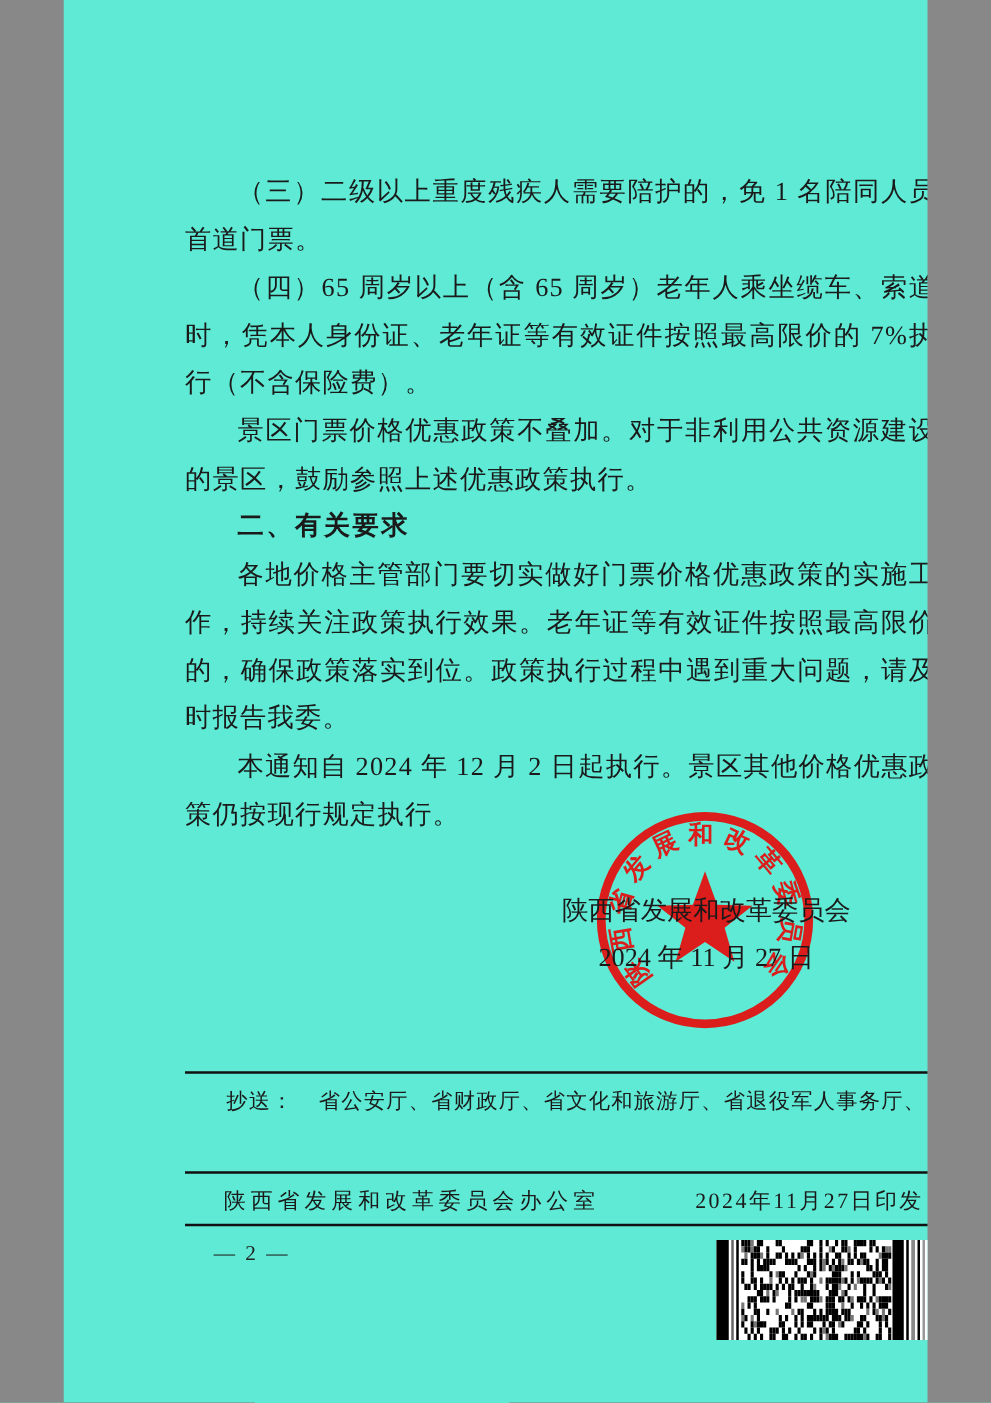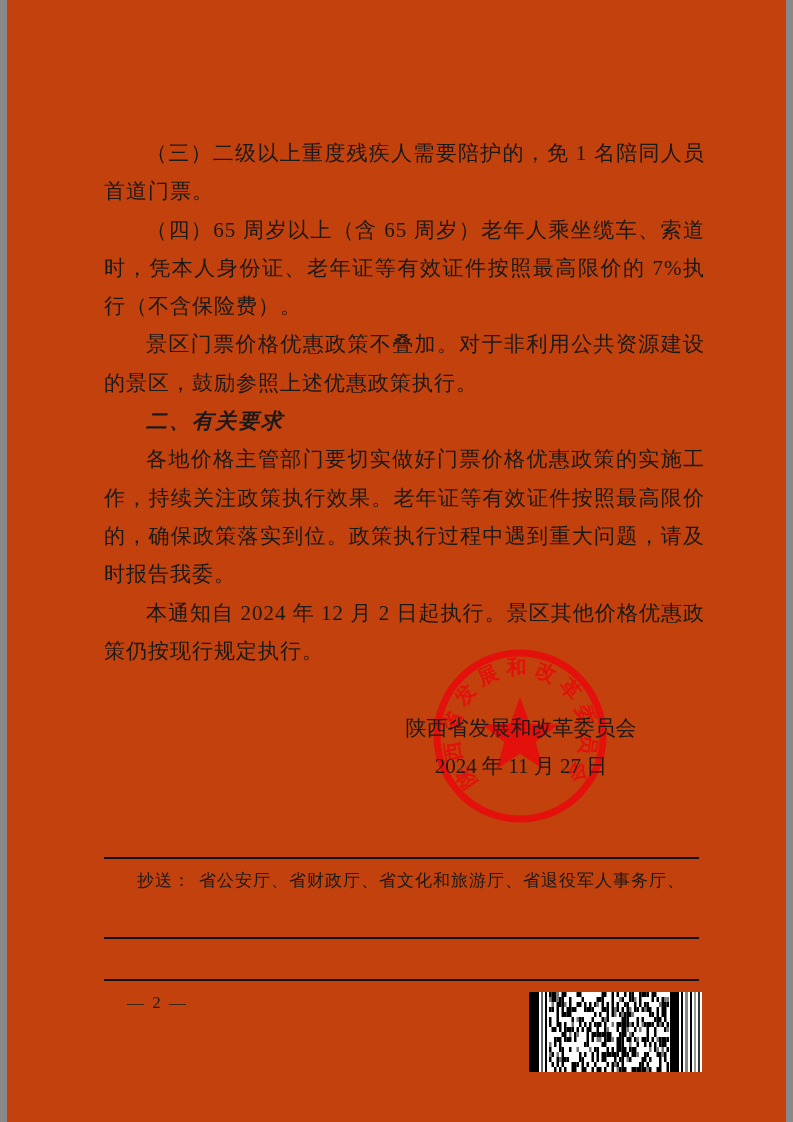--- a/index.html
+++ b/index.html
@@ -1,20 +1,20 @@
 <!DOCTYPE html>
 <html><head>
 <meta charset="utf-8">
 <style>
   html,body { margin:0; padding:0; background:#888; }
   .page {
     position:relative;
-    width:779px; height:1122px;
+    width:691px; height:1122px;
     margin:0 auto;
-    background:#c2410c;
+    background:#5eead4;
     overflow:hidden;
     font-family:"Liberation Serif","DejaVu Serif",serif;
     color:#1a1a1a;
   }
   
   .doc-body {
     position:absolute;
     left:97px; top:134px; width:601px;
     font-size:21px; line-height:38.3px;
     letter-spacing:1px;
@@ -23,21 +23,20 @@
   .doc-body .para {
     text-indent:2em;
     text-align:justify;
     text-align-last:left;
   }
   .doc-body .heading {
     text-indent:2em;
     font-family:"Liberation Sans","DejaVu Sans",sans-serif;
     font-weight:600;
     letter-spacing:2px;
-    font-style:italic;
   }
   
   .signature {
     position:absolute; left:334px; top:709px; width:360px;
     text-align:center; font-size:21px; line-height:38px;
     z-index:3;
   }
   
   .seal {
     position:absolute; left:426px; top:649px; width:174px; height:174px;
@@ -47,21 +46,21 @@
   
   .rule { position:absolute; left:97px; width:595px; height:2px; background:#111; }
   .rule-1 { top:857px; }
   .rule-2 { top:937px; }
   .rule-3 { top:979px; }
   .cc-row {
     position:absolute; left:130px; top:862px; width:560px;
     display:flex; align-items:flex-start;
     font-size:17px; line-height:38px; letter-spacing:1px;
   }
-  .cc-label { white-space:nowrap; margin-right:8px; }
+  .cc-label { white-space:nowrap; margin-right:20px; }
   .issuer-row {
     position:absolute; left:128px; top:946px; width:560px;
     display:flex; justify-content:space-between; align-items:center;
     font-size:17.5px; line-height:28px;
   }
   .issuer-name { letter-spacing:4px; }
   .print-date { letter-spacing:2px; }
   .page-number {
     position:absolute; left:120px; top:993px;
     font-size:17px; letter-spacing:2px; color:#222;
@@ -106,20 +105,24 @@
   <div class="rule rule-2"></div>
   <div class="rule rule-3"></div>
 
   <div class="cc-row">
     <span class="cc-label">抄送：</span>
     <span class="cc-lines">
       <span>省公安厅、省财政厅、省文化和旅游厅、省退役军人事务厅、</span><br>
     </span>
   </div>
 
+  <div class="issuer-row">
+    <span class="issuer-name">陕西省发展和改革委员会办公室</span>
+    <span class="print-date">2024年11月27日印发</span>
+  </div>
 
   <div class="page-number">— 2 —</div>
 
   <svg class="barcode" width="173" height="80" viewBox="0 0 173 80">
       <rect x="0" y="0" width="173" height="80" fill="#ffffff"></rect>
       <rect x="0" y="0" width="10" height="80" fill="#000"></rect>
       <rect x="12" y="0" width="2" height="80" fill="#666"></rect>
       <rect x="16" y="0" width="2" height="80" fill="#000"></rect>
       <rect x="20" y="0" width="2.5" height="5" fill="#000"></rect>
       <rect x="22.5" y="0" width="2.5" height="5" fill="#000"></rect>

